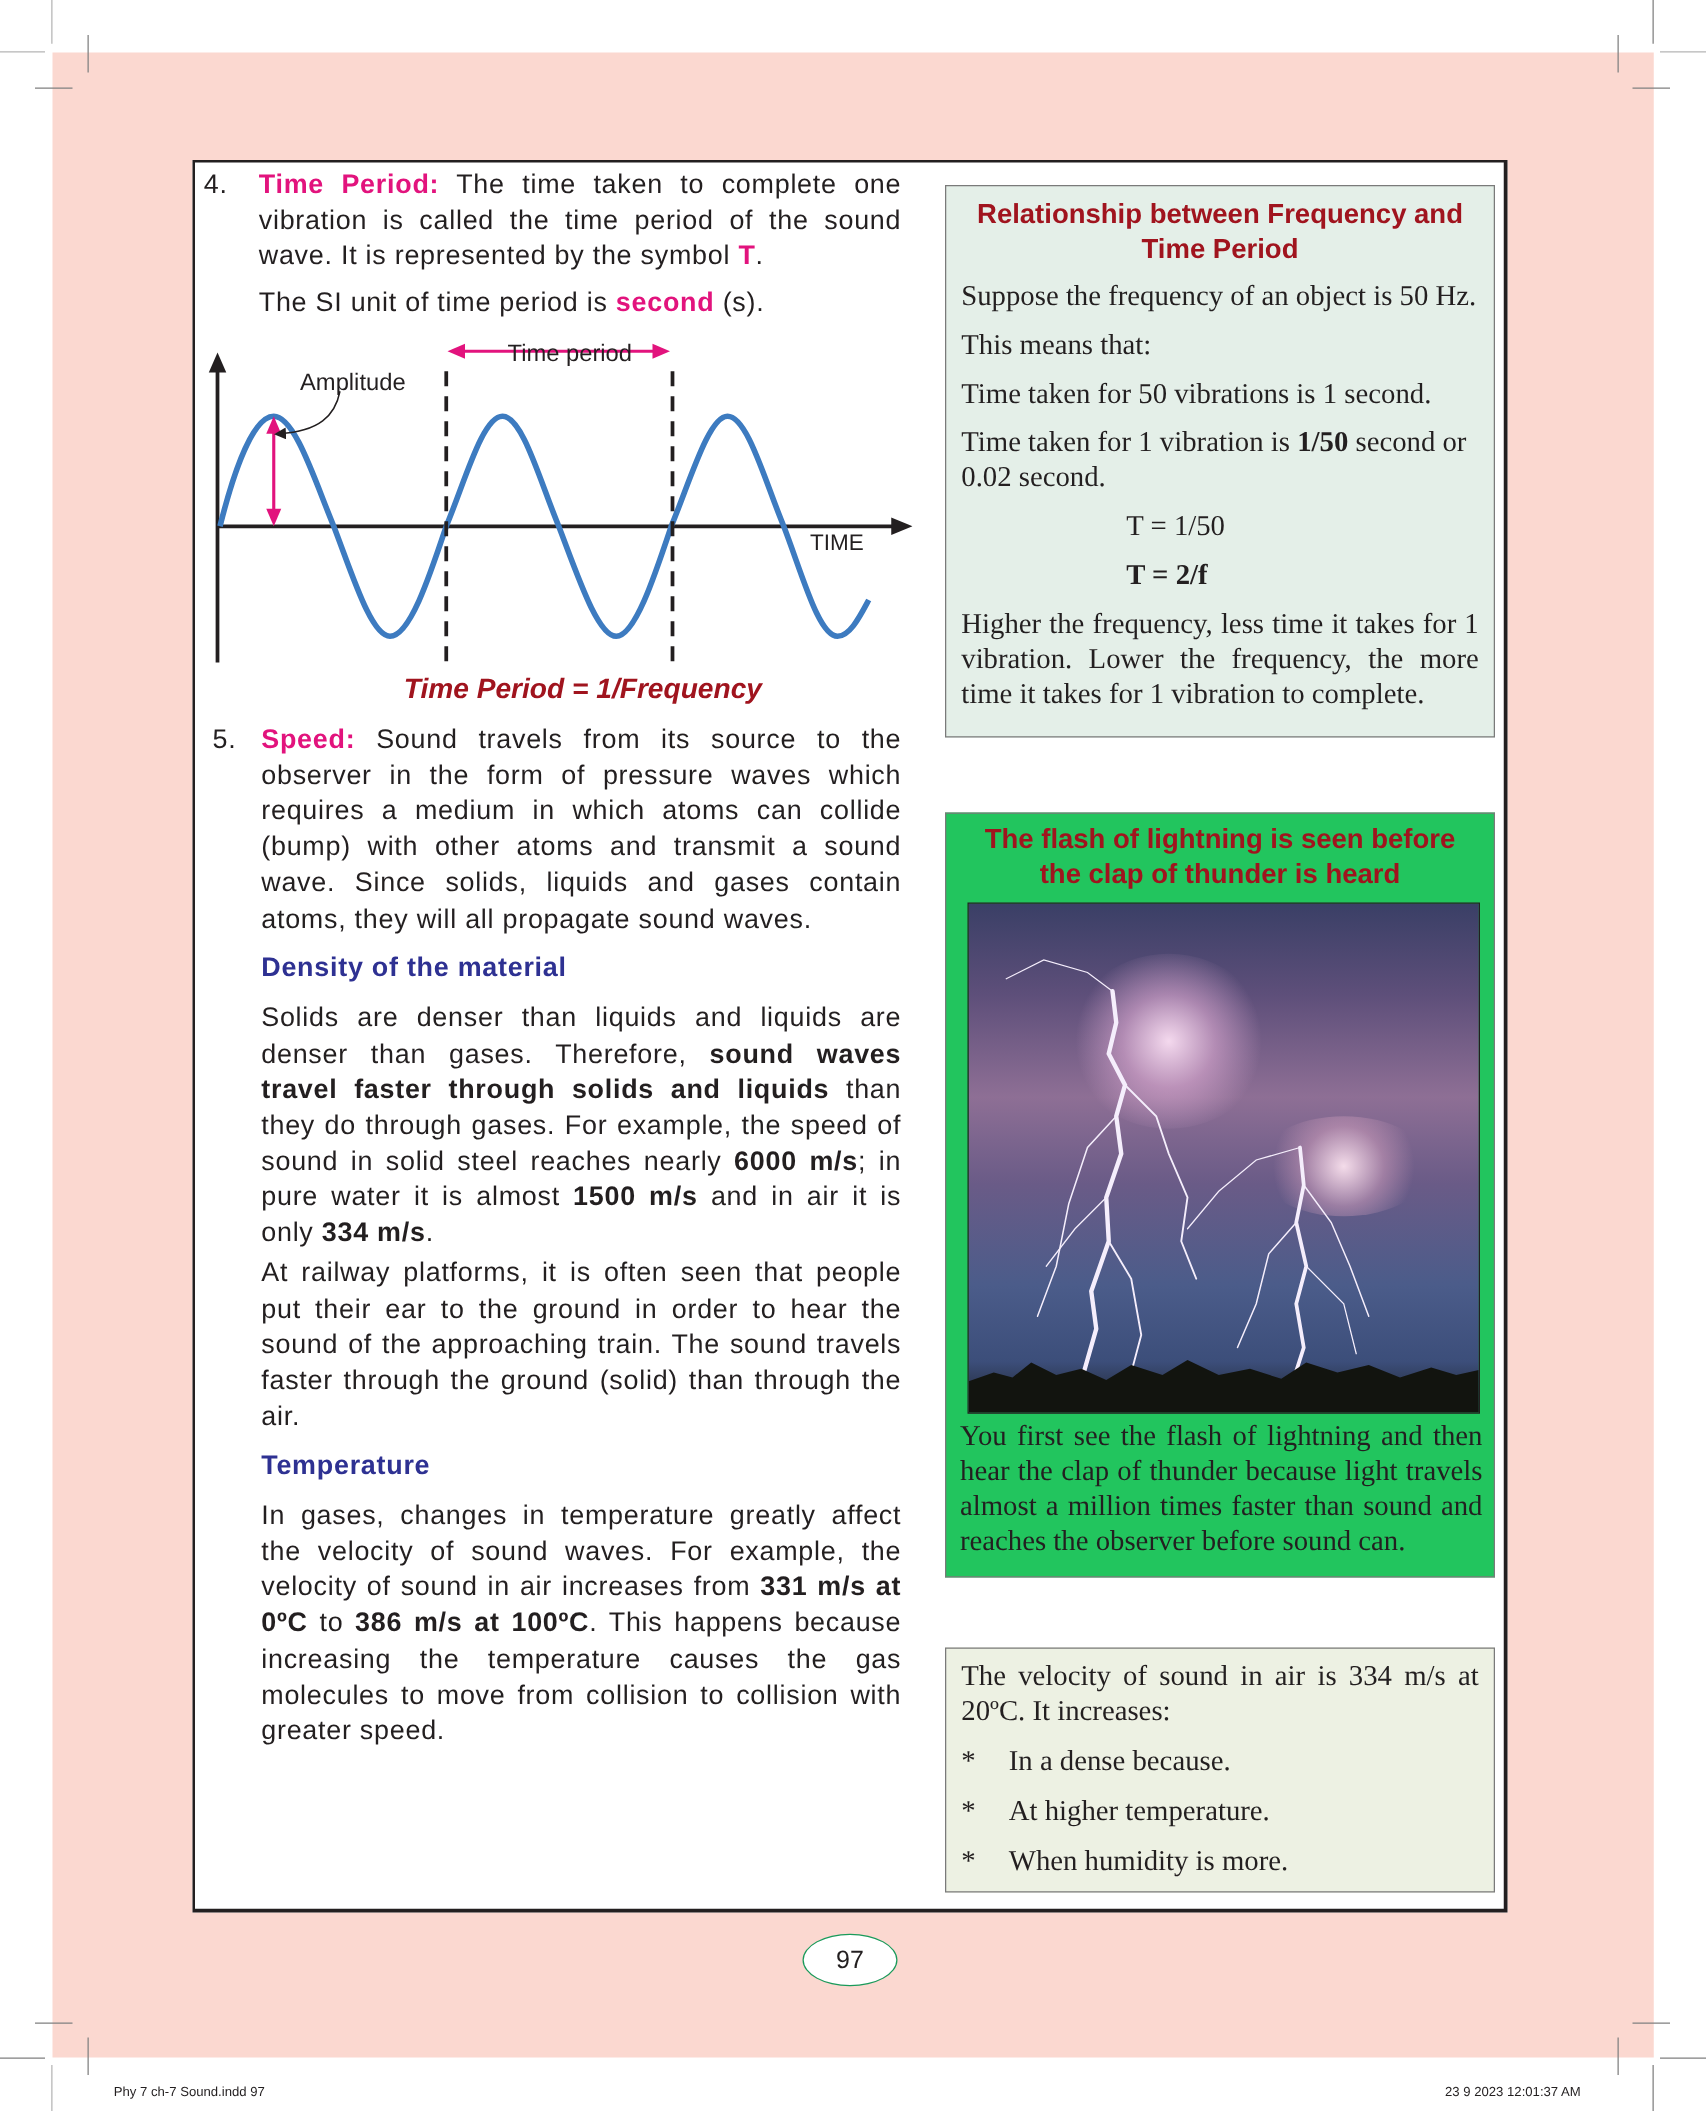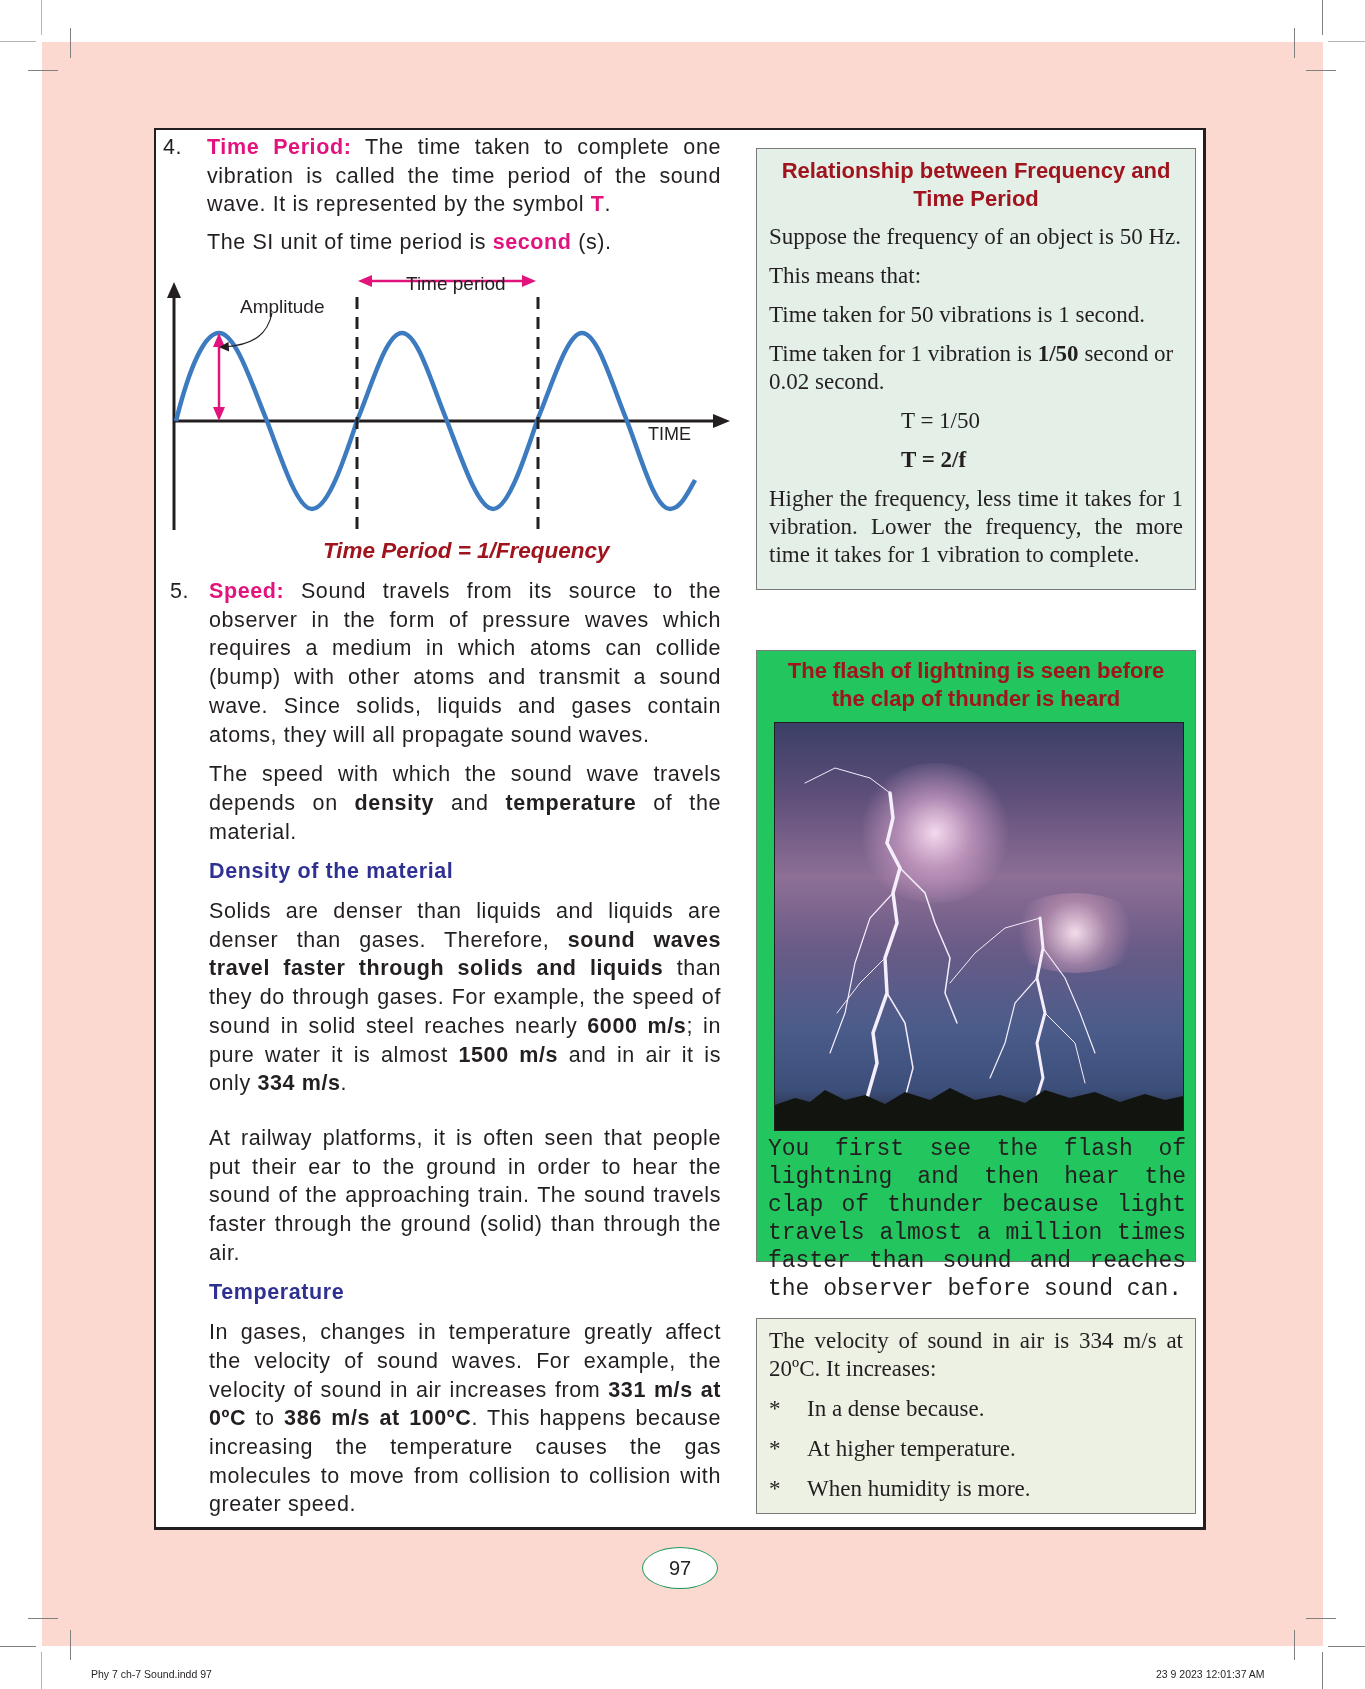--- a/index.html
+++ b/index.html
@@ -81,24 +81,23 @@
   <path d="M112,48 C108,68 95,80 64,82" fill="none" stroke="#231f20" stroke-width="1.2" marker-end="url(#ah)"></path>
 </svg>
 <div class="abs serif" style="left:406px;top:262px;font-size:19px;margin-top:11px;">Time period</div>
 <div class="abs serif" style="left:240px;top:296px;font-size:19px;">Amplitude</div>
 <div class="abs" style="left:648px;top:424px;font-size:18px;">TIME</div>
 <div class="abs serif" style="left:323px;top:538px;font-size:22.5px;font-style:italic;font-weight:bold;color:#a0141e;">Time Period = 1/Frequency</div>
 
 <div class="abs sans" style="left:170px;top:577px;">5.</div>
 <div class="abs sans justify" style="left:209px;top:577px;width:512px;">
   <p><span class="pink">Speed:</span><span> Sound travels from its source to the observer in the form of pressure waves which requires a  medium in which atoms can collide (bump) with other atoms and transmit a sound wave. Since solids, liquids and gases contain atoms, they will all propagate sound waves.</span></p>
-  <p style="margin-top:11px;"><span>The speed with which the sound wave  travels depends on </span><b>density</b><span> and </span><b>temperature</b><span> of the material.</span></p>
   <p class="blue" style="margin-top:11px;">Density of the material</p>
   <p style="margin-top:11px;"><span>Solids are denser than liquids and liquids are denser than gases. Therefore, </span><b>sound waves travel faster through solids and liquids</b><span> than they do through gases. For example, the speed of sound in solid steel reaches nearly </span><b>6000 m/s</b><span>; in pure water it is almost </span><b>1500 m/s</b><span> and in air it is only </span><b>334 m/s</b><span>.</span></p>
-  <p style="margin-top:26px;">At railway platforms, it is often seen that people put their ear to the ground in order to hear the sound of the approaching train. The sound travels faster through the ground (solid) than through the air.</p>
+  <p style="margin-top:3px;">At railway platforms, it is often seen that people put their ear to the ground in order to hear the sound of the approaching train. The sound travels faster through the ground (solid) than through the air.</p>
   <p class="blue" style="margin-top:11px;">Temperature</p>
   <p style="margin-top:11px;"><span>In gases, changes in temperature greatly affect the velocity of sound waves. For example, the velocity of sound in air increases from </span><b>331 m/s at 0ºC</b><span> to </span><b>386 m/s at 100ºC</b><span>. This happens because increasing the temperature causes the gas molecules to move from collision to collision with greater speed.</span></p>
 </div>
 
 <div class="box1">
   <div class="serif darkred" style="text-align:center;font-size:22px;line-height:28px;padding:0 10px;">Relationship between Frequency and Time Period</div>
   <p class="bx" style="margin-top:10px;">Suppose the frequency of an object is 50 Hz.</p>
   <p class="bx" style="margin-top:11px;">This means that:</p>
   <p class="bx" style="margin-top:11px;">Time taken for 50 vibrations is 1 second.</p>
   <p class="bx" style="margin-top:11px;"><span>Time taken for 1 vibration is </span><b>1/50</b><span> second or 0.02 second.</span></p>
@@ -124,21 +123,21 @@
         <path d="M268,225 L290,255 L305,290 L320,330" stroke-width="1.2"></path>
         <path d="M262,255 L240,280 L230,320 L215,355" stroke-width="1.2"></path>
         <path d="M265,195 L230,205 L200,230 L175,260" stroke-width="1"></path>
         <path d="M270,290 L300,320 L310,360" stroke-width="1"></path>
       </g>
     </svg>
     <svg width="408" height="60" style="position:absolute;left:0;bottom:0;">
       <path d="M0,60 L0,35 L20,28 L35,32 L50,20 L70,30 L90,25 L110,34 L130,22 L155,30 L175,18 L200,30 L225,25 L250,33 L270,20 L295,28 L320,22 L345,32 L370,24 L390,30 L408,26 L408,60 z" fill="#12140f"></path>
     </svg>
   </div>
-  <p class="bx" style="position:absolute;left:11px;top:484px;width:418px;text-align:justify;font-family:Liberation Mono, monospace;">You first see the flash of lightning and then hear the clap of thunder because light travels almost a million times faster than sound and reaches the observer before sound can.</p>
+  <p class="bx" style="position:absolute;left:11px;top:484px;width:418px;text-align:justify;">You first see the flash of lightning and then hear the clap of thunder because light travels almost a million times faster than sound and reaches the observer before sound can.</p>
 </div>
 
 <div class="box3">
   <p class="bx" style="text-align:justify;">The velocity of sound in air is 334 m/s at 20ºC.  It increases:</p>
   <div class="bx" style="margin-top:12px;display:flex;">
       <span style="width:38px;">*</span>
       <span>In a dense because.</span>
     </div>
   <div class="bx" style="margin-top:12px;display:flex;">
       <span style="width:38px;">*</span>

